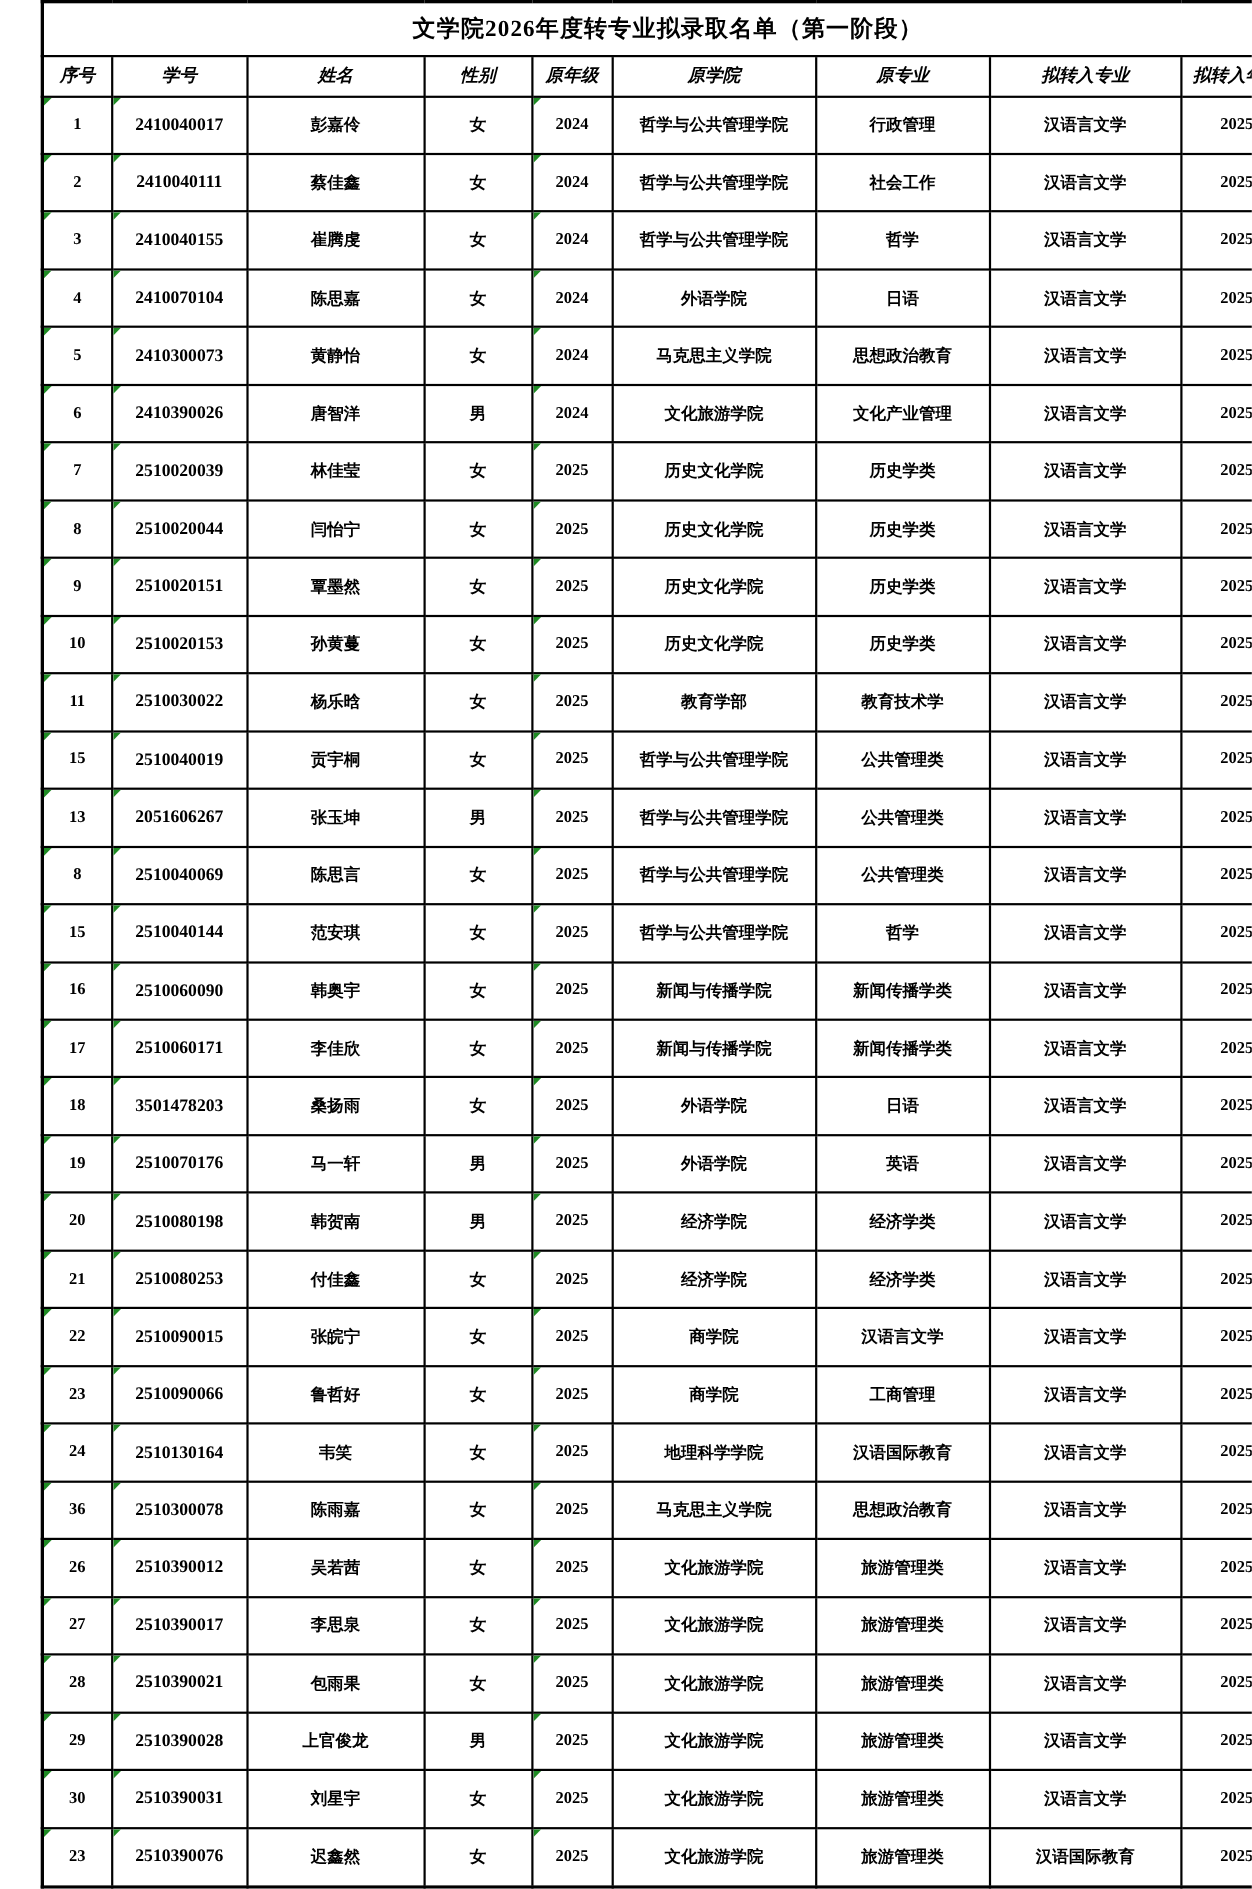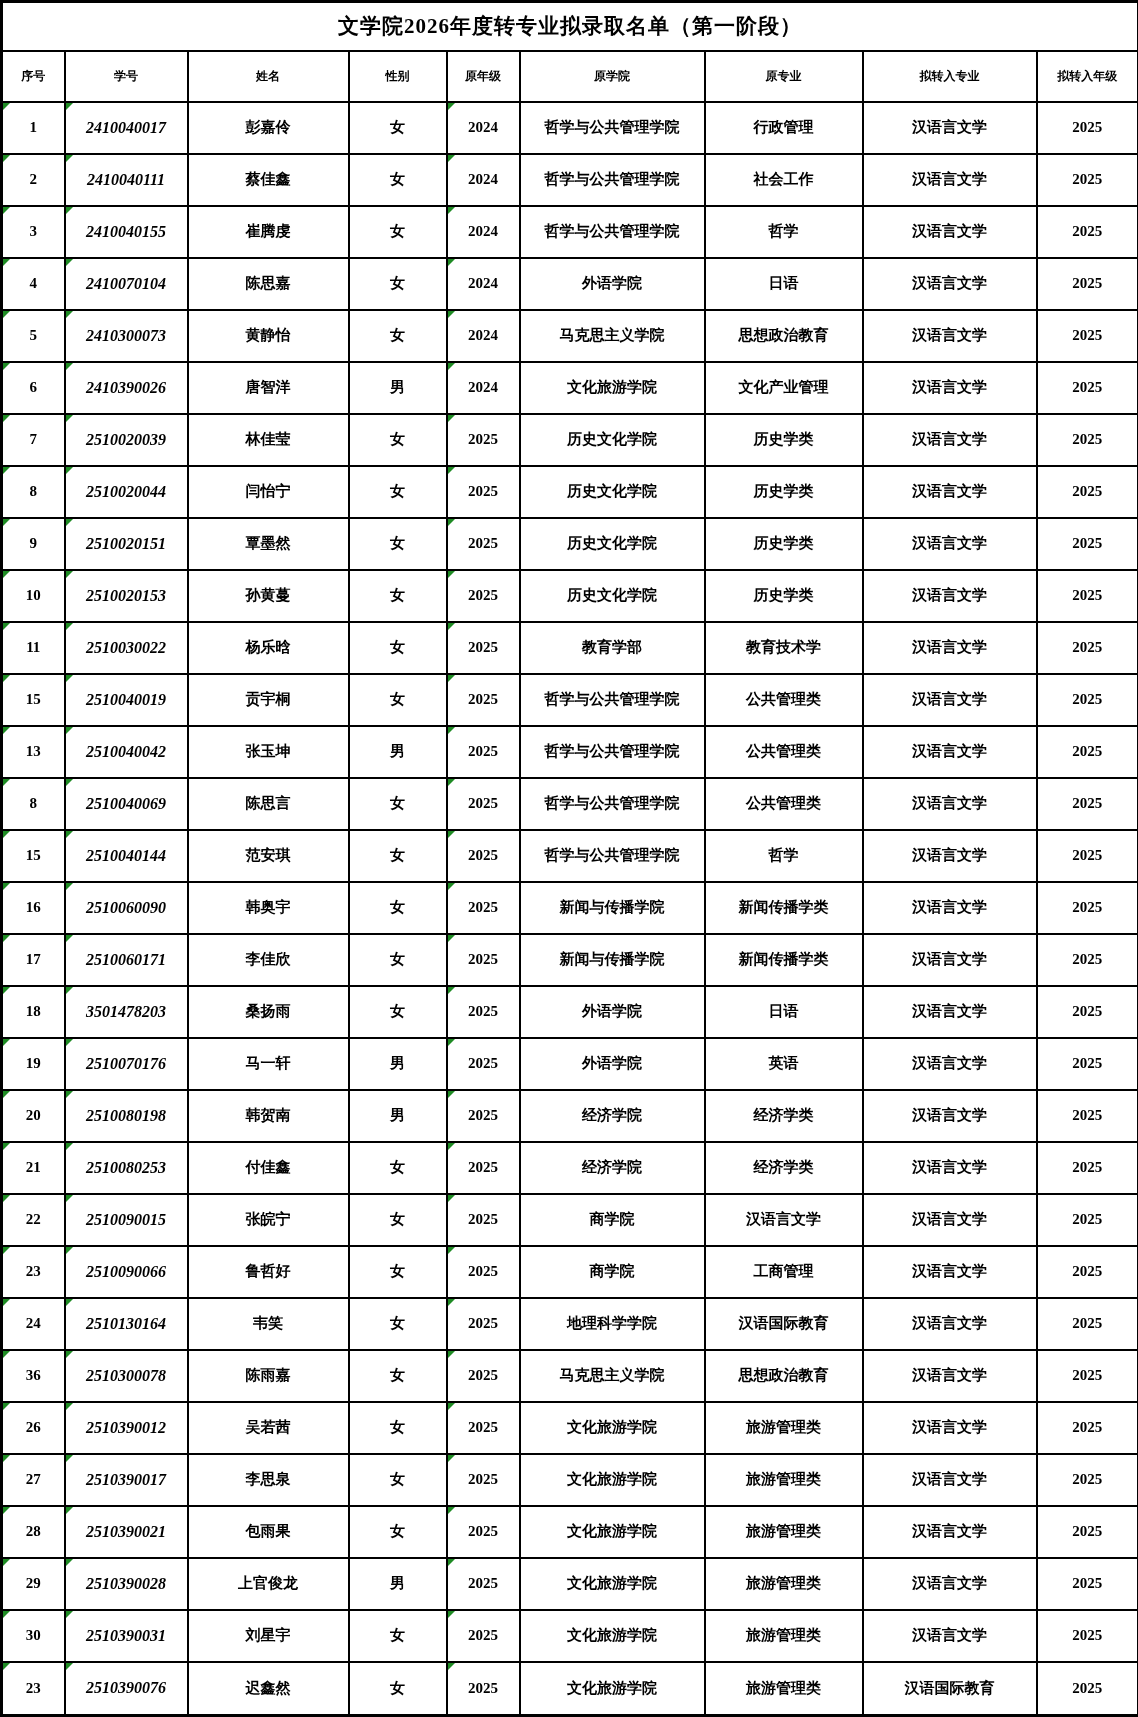--- a/index.html
+++ b/index.html
@@ -5,20 +5,21 @@
   html,body{
     margin:0;
     padding:0;
     background:#ffffff;
   }
   .sheet{
     width:1138px;
     height:1717px;
     box-sizing:border-box;
     background:#ffffff;
+    padding-left:37px;
   }
   table{
     width:1138px;
     height:1717px;
     border-collapse:collapse;
     table-layout:fixed;
     font-family:"Liberation Serif","DejaVu Serif",serif;
     font-weight:bold;
     color:#000000;
     background:#ffffff;
@@ -32,27 +33,28 @@
     padding:0 2px;
     overflow:hidden;
     box-sizing:border-box;
   }
   .title-cell{
     font-size:21px;
     height:49px;
     letter-spacing:1px;
   }
   .header-row th{
-    font-size:12px;
-    height:51px;
+    font-size:16px;
+    height:37px;
+    font-style:italic;
   }
   tbody td{
     font-size:15px;
   }
-  td.col-student_id{ font-size:16px;font-style:italic; }
+  td.col-student_id{ font-size:16px; }
   .marker{
     position:absolute;
     top:0;
     left:0;
     width:0;
     height:0;
     border-top:7px solid var(--marker-green,#1f8b24);
     border-right:7px solid transparent;
   }
 </style>
@@ -216,21 +218,21 @@
           <td class="col-name"><span>贡宇桐</span></td>
           <td class="col-gender"><span>女</span></td>
           <td class="col-orig_grade"><span class="marker"></span><span>2025</span></td>
           <td class="col-orig_college"><span>哲学与公共管理学院</span></td>
           <td class="col-orig_major"><span>公共管理类</span></td>
           <td class="col-target_major"><span>汉语言文学</span></td>
           <td class="col-target_grade"><span>2025</span></td>
         </tr>
         <tr>
           <td class="col-serial"><span class="marker"></span><span>13</span></td>
-          <td class="col-student_id"><span class="marker"></span><span>2510040042</span></td>
+          <td class="col-student_id"><span class="marker"></span><span>2051606267</span></td>
           <td class="col-name"><span>张玉坤</span></td>
           <td class="col-gender"><span>男</span></td>
           <td class="col-orig_grade"><span class="marker"></span><span>2025</span></td>
           <td class="col-orig_college"><span>哲学与公共管理学院</span></td>
           <td class="col-orig_major"><span>公共管理类</span></td>
           <td class="col-target_major"><span>汉语言文学</span></td>
           <td class="col-target_grade"><span>2025</span></td>
         </tr>
         <tr>
           <td class="col-serial"><span class="marker"></span><span>8</span></td>

